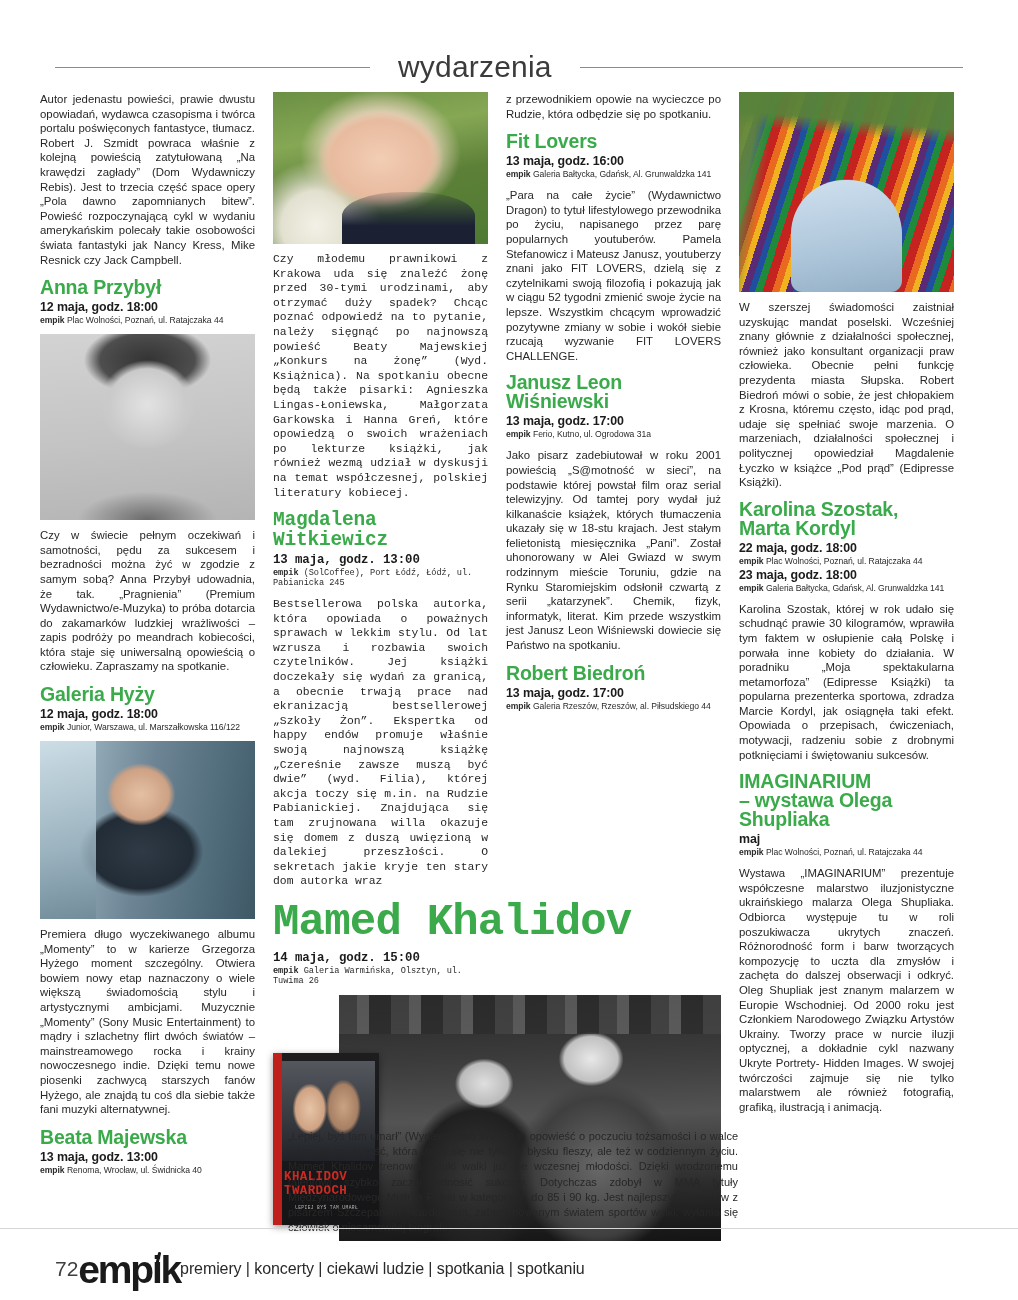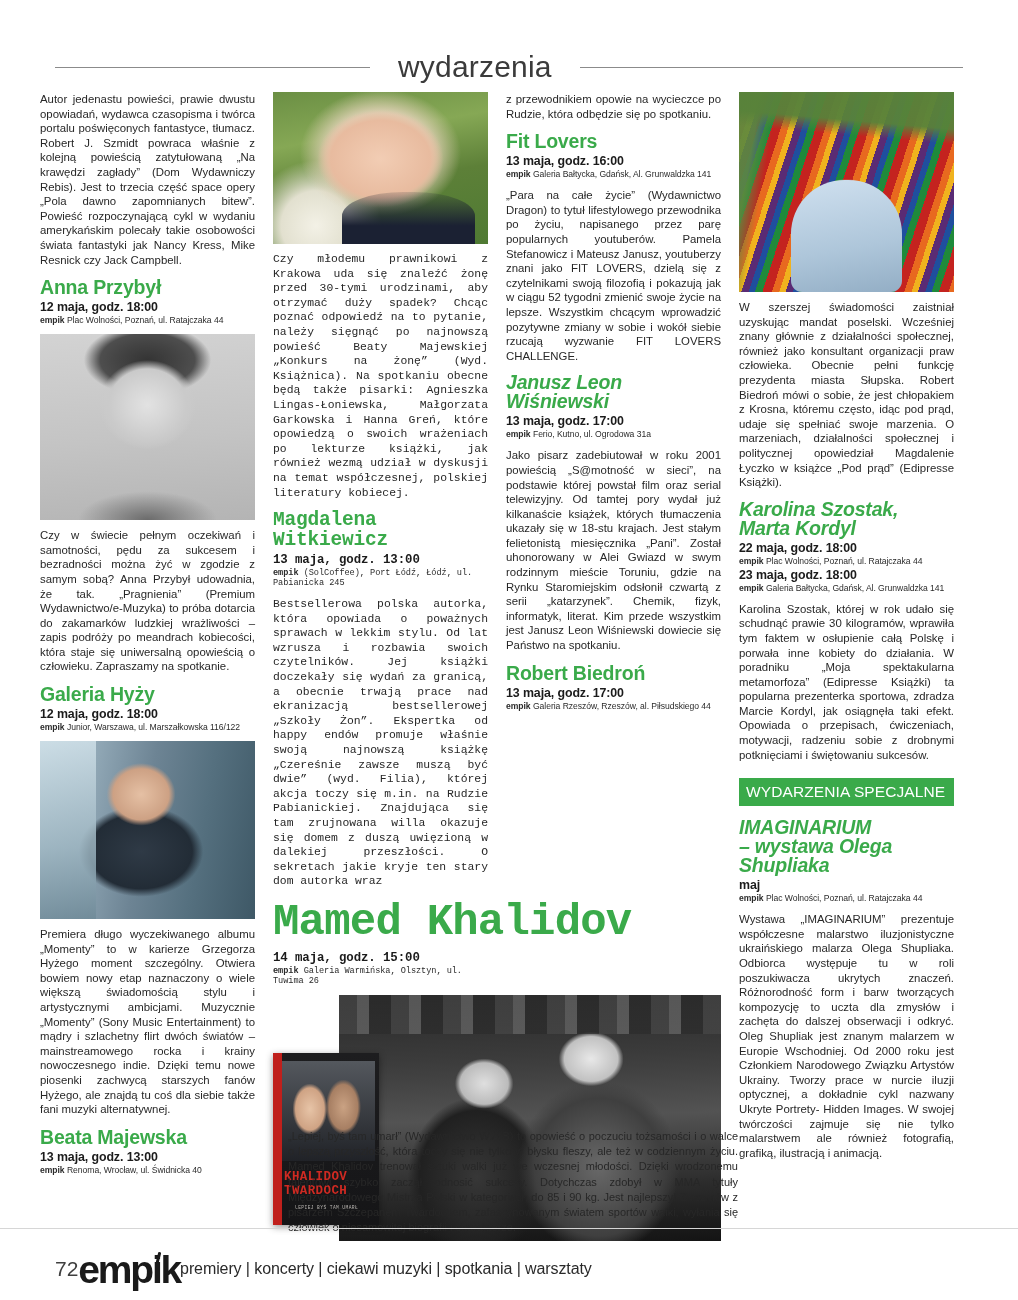--- a/index.html
+++ b/index.html
@@ -38,21 +38,21 @@
     font-size:11.4px;line-height:14.6px;text-align:justify;
     margin:0 0 10px 0;color:#272727;
     hyphens:none;
   }
   p.body:last-child{margin-bottom:0;}
 
   h2.name{
     color:#3aaa4a;font-size:19.5px;line-height:20px;font-weight:bold;
     margin:6px 0 3px 0;letter-spacing:-.2px;
   }
-  h2.name.two{line-height:19px;font-style:italic;}
+  h2.name.two{line-height:19px;}
   .when{font-size:12.4px;font-weight:bold;margin:0 0 1px 0;color:#1b1b1b;letter-spacing:-.1px;}
   .where{font-size:8.6px;margin:0 0 9px 0;color:#2b2b2b;letter-spacing:-.05px;}
   .where .empik{font-weight:bold;}
   .where.tight{margin-bottom:2px;}
 
   
   .photo{width:100%;position:relative;overflow:hidden;background:#d8d8d8;margin:0 0 8px 0;}
 
   .ph-blonde{
     height:152px;
@@ -323,21 +323,20 @@
         <span>Plac Wolności, Poznań, ul. Ratajczaka 44</span>
       </div>
       <div class="when">23 maja, godz. 18:00</div>
       <div class="where">
         <span class="empik">empik</span>
         <span>Galeria Bałtycka, Gdańsk, Al. Grunwaldzka 141</span>
       </div>
 
       <p class="body">Karolina Szostak, której w rok udało się schudnąć prawie 30 kilogramów, wprawiła tym faktem w osłupienie całą Polskę i porwała inne kobiety do działania. W poradniku „Moja spektakularna metamorfoza” (Edipresse Książki) ta popularna prezenterka sportowa, zdradza Marcie Kordyl, jak osiągnęła taki efekt. Opowiada o przepisach, ćwiczeniach, motywacji, radzeniu sobie z drobnymi potknięciami i świętowaniu sukcesów.</p>
 
-      <div class="special-banner">WYDARZENIA SPECJALNE</div>
 
       <h2 class="name two">
         <span>IMAGINARIUM</span><br>
         <span>– wystawa Olega</span><br>
         <span>Shupliaka</span>
       </h2>
       <div class="when">maj</div>
       <div class="where">
         <span class="empik">empik</span>
         <span>Plac Wolności, Poznań, ul. Ratajczaka 44</span>
@@ -349,16 +348,16 @@
 
   <div class="kh-caption">„Lepiej, byś tam umarł” (Wydawnictwo W.A.B) to opowieść o poczuciu tożsamości i o walce o lepszą przyszłość, która toczy się nie tylko w błysku fleszy, ale też w codziennym życiu. Mamed Khalidov trenował sztuki walki już we wczesnej młodości. Dzięki wrodzonemu talentowi szybko zaczął odnosić sukcesy. Dotychczas zdobył w MMA tytuły Międzynarodowego Mistrza Polski w kategoriach do 85 i 90 kg. Jest najlepszy! Z rozmów z pisarzem Szczepanem Twardochem, zafascynowanym światem sportów walki, wyłania się człowiek o niesamowitej biografii i charakterze.</div>
 
   <div class="footer-rule"></div>
   <div class="footer">
     <div class="pagenum">72</div>
     <div class="empik-logo">
       <span>empik</span>
       <span class="tick"></span>
     </div>
-    <div class="footer-tagline">premiery | koncerty | ciekawi muzyki | spotkania | warsztaty</div>
+    <div class="footer-tagline">premiery | koncerty | ciekawi ludzie | spotkania | spotkaniu</div>
   </div>
 
 </div>
 
 </body></html>

